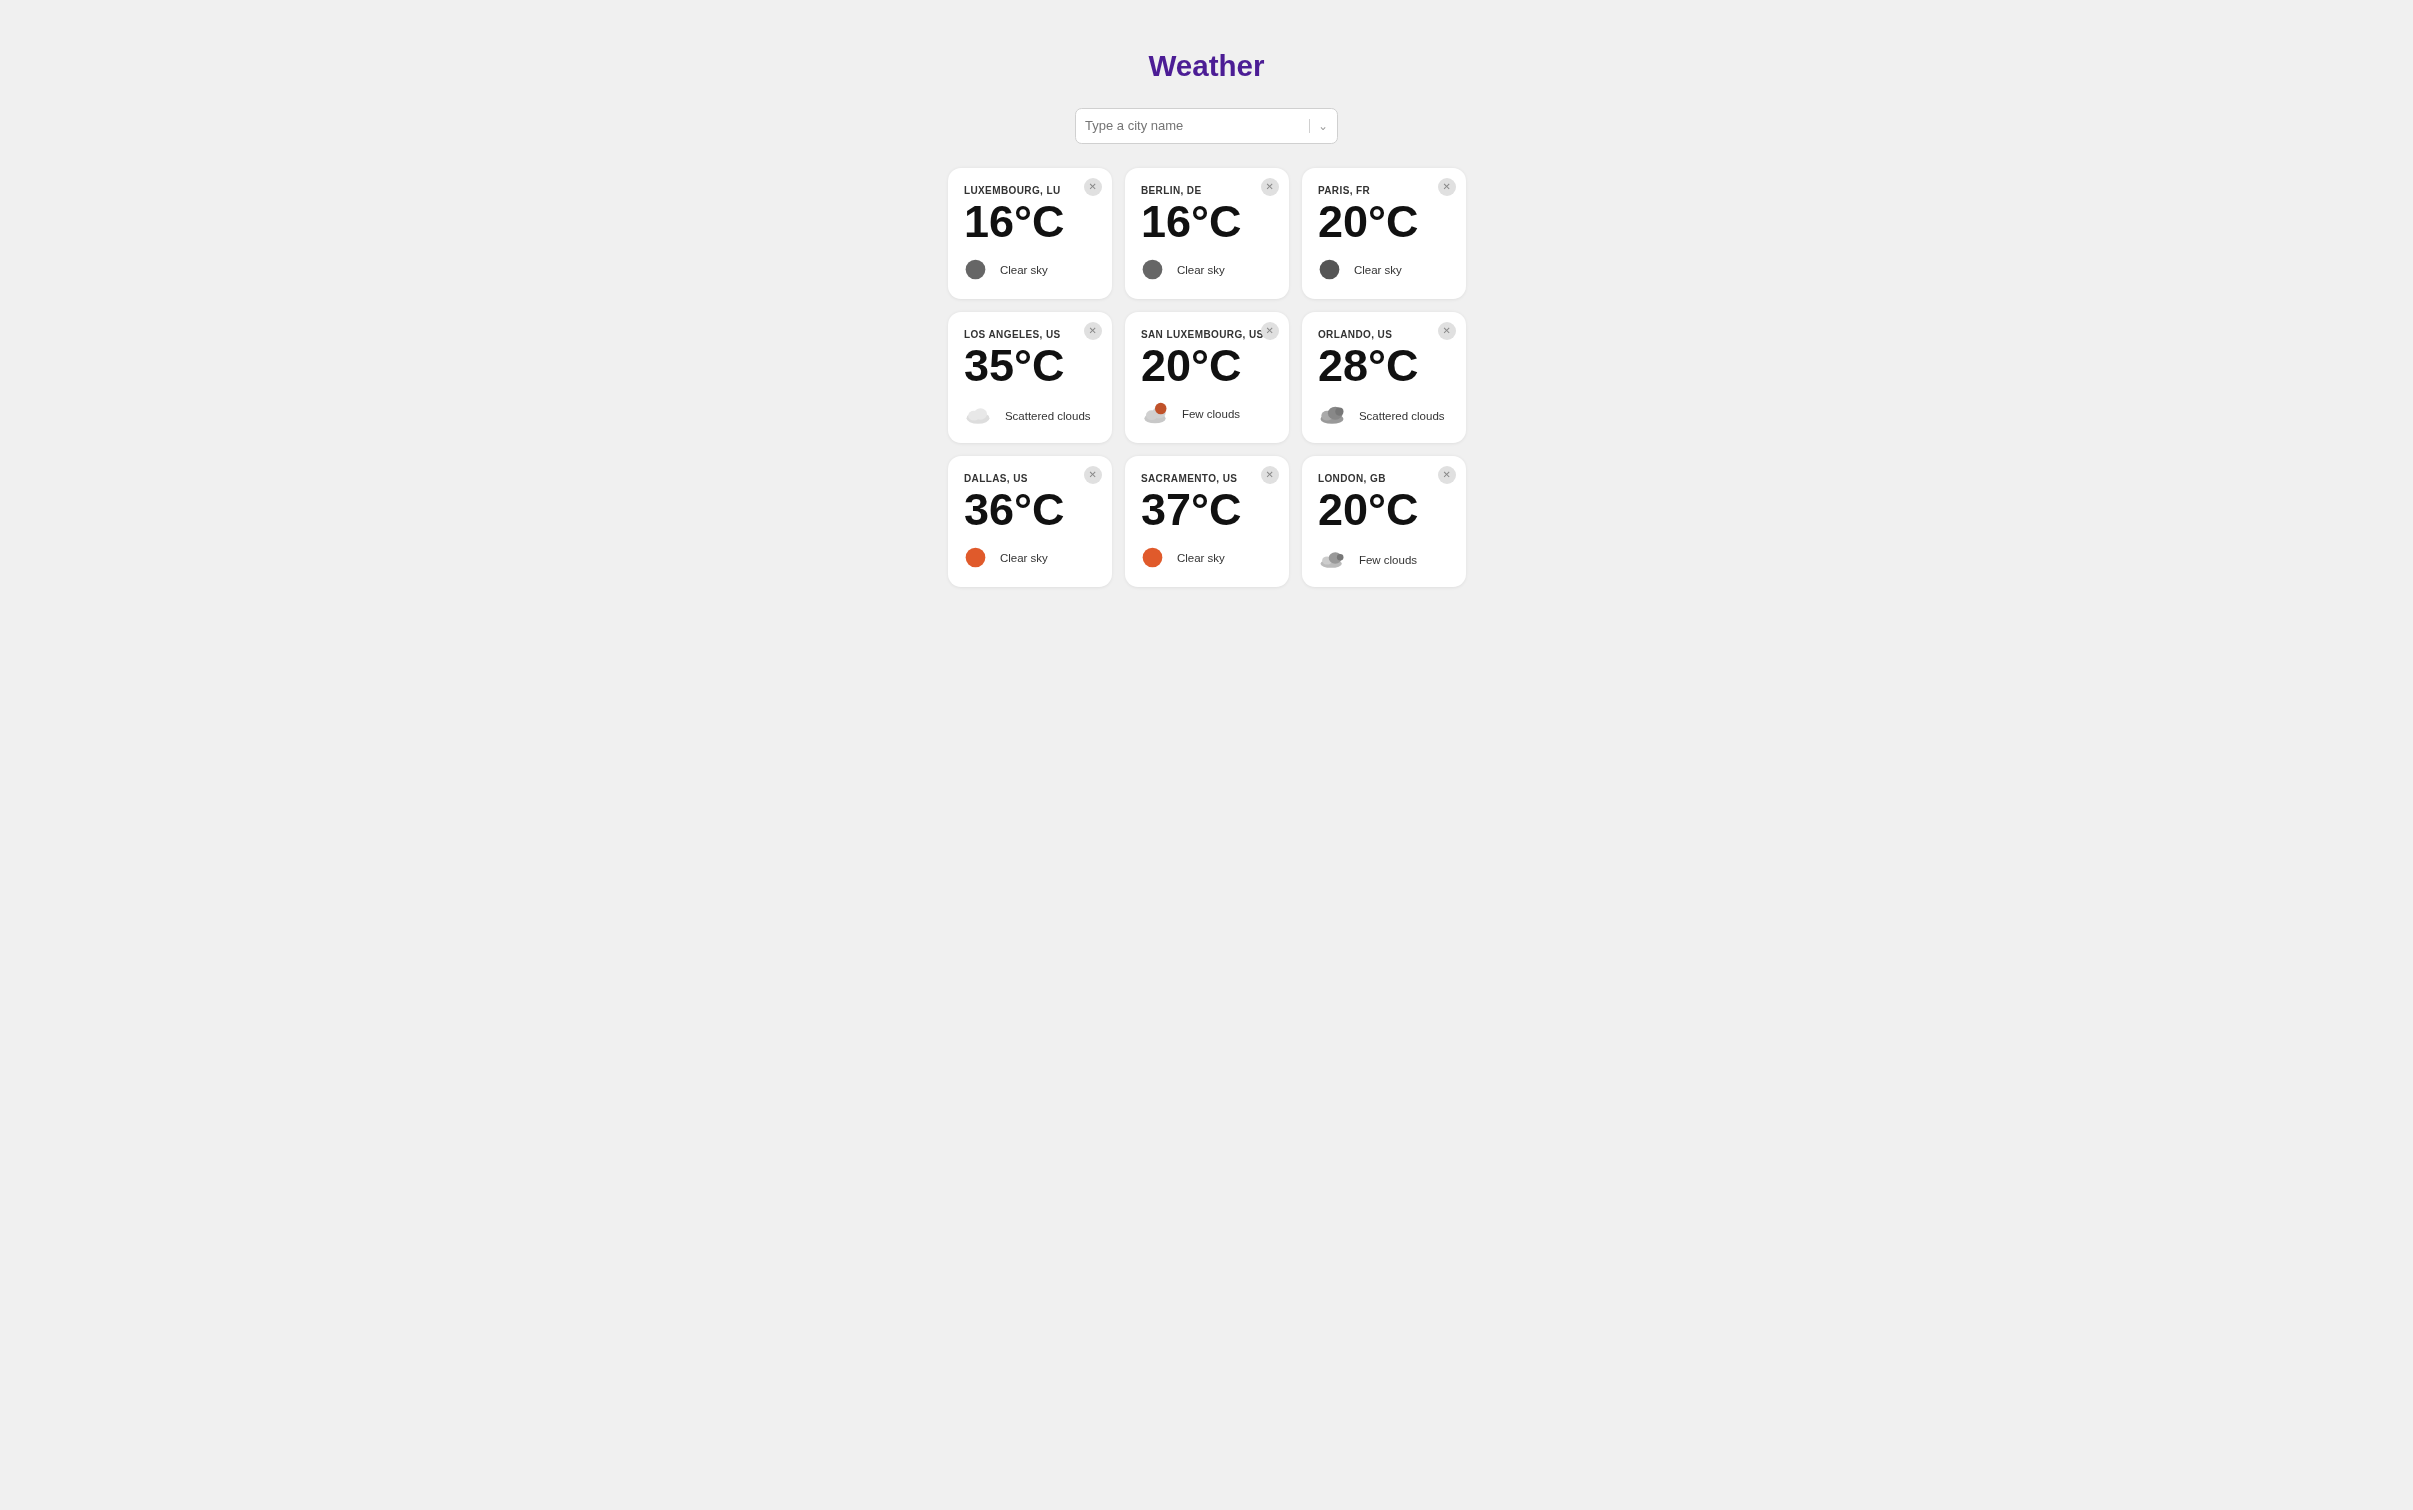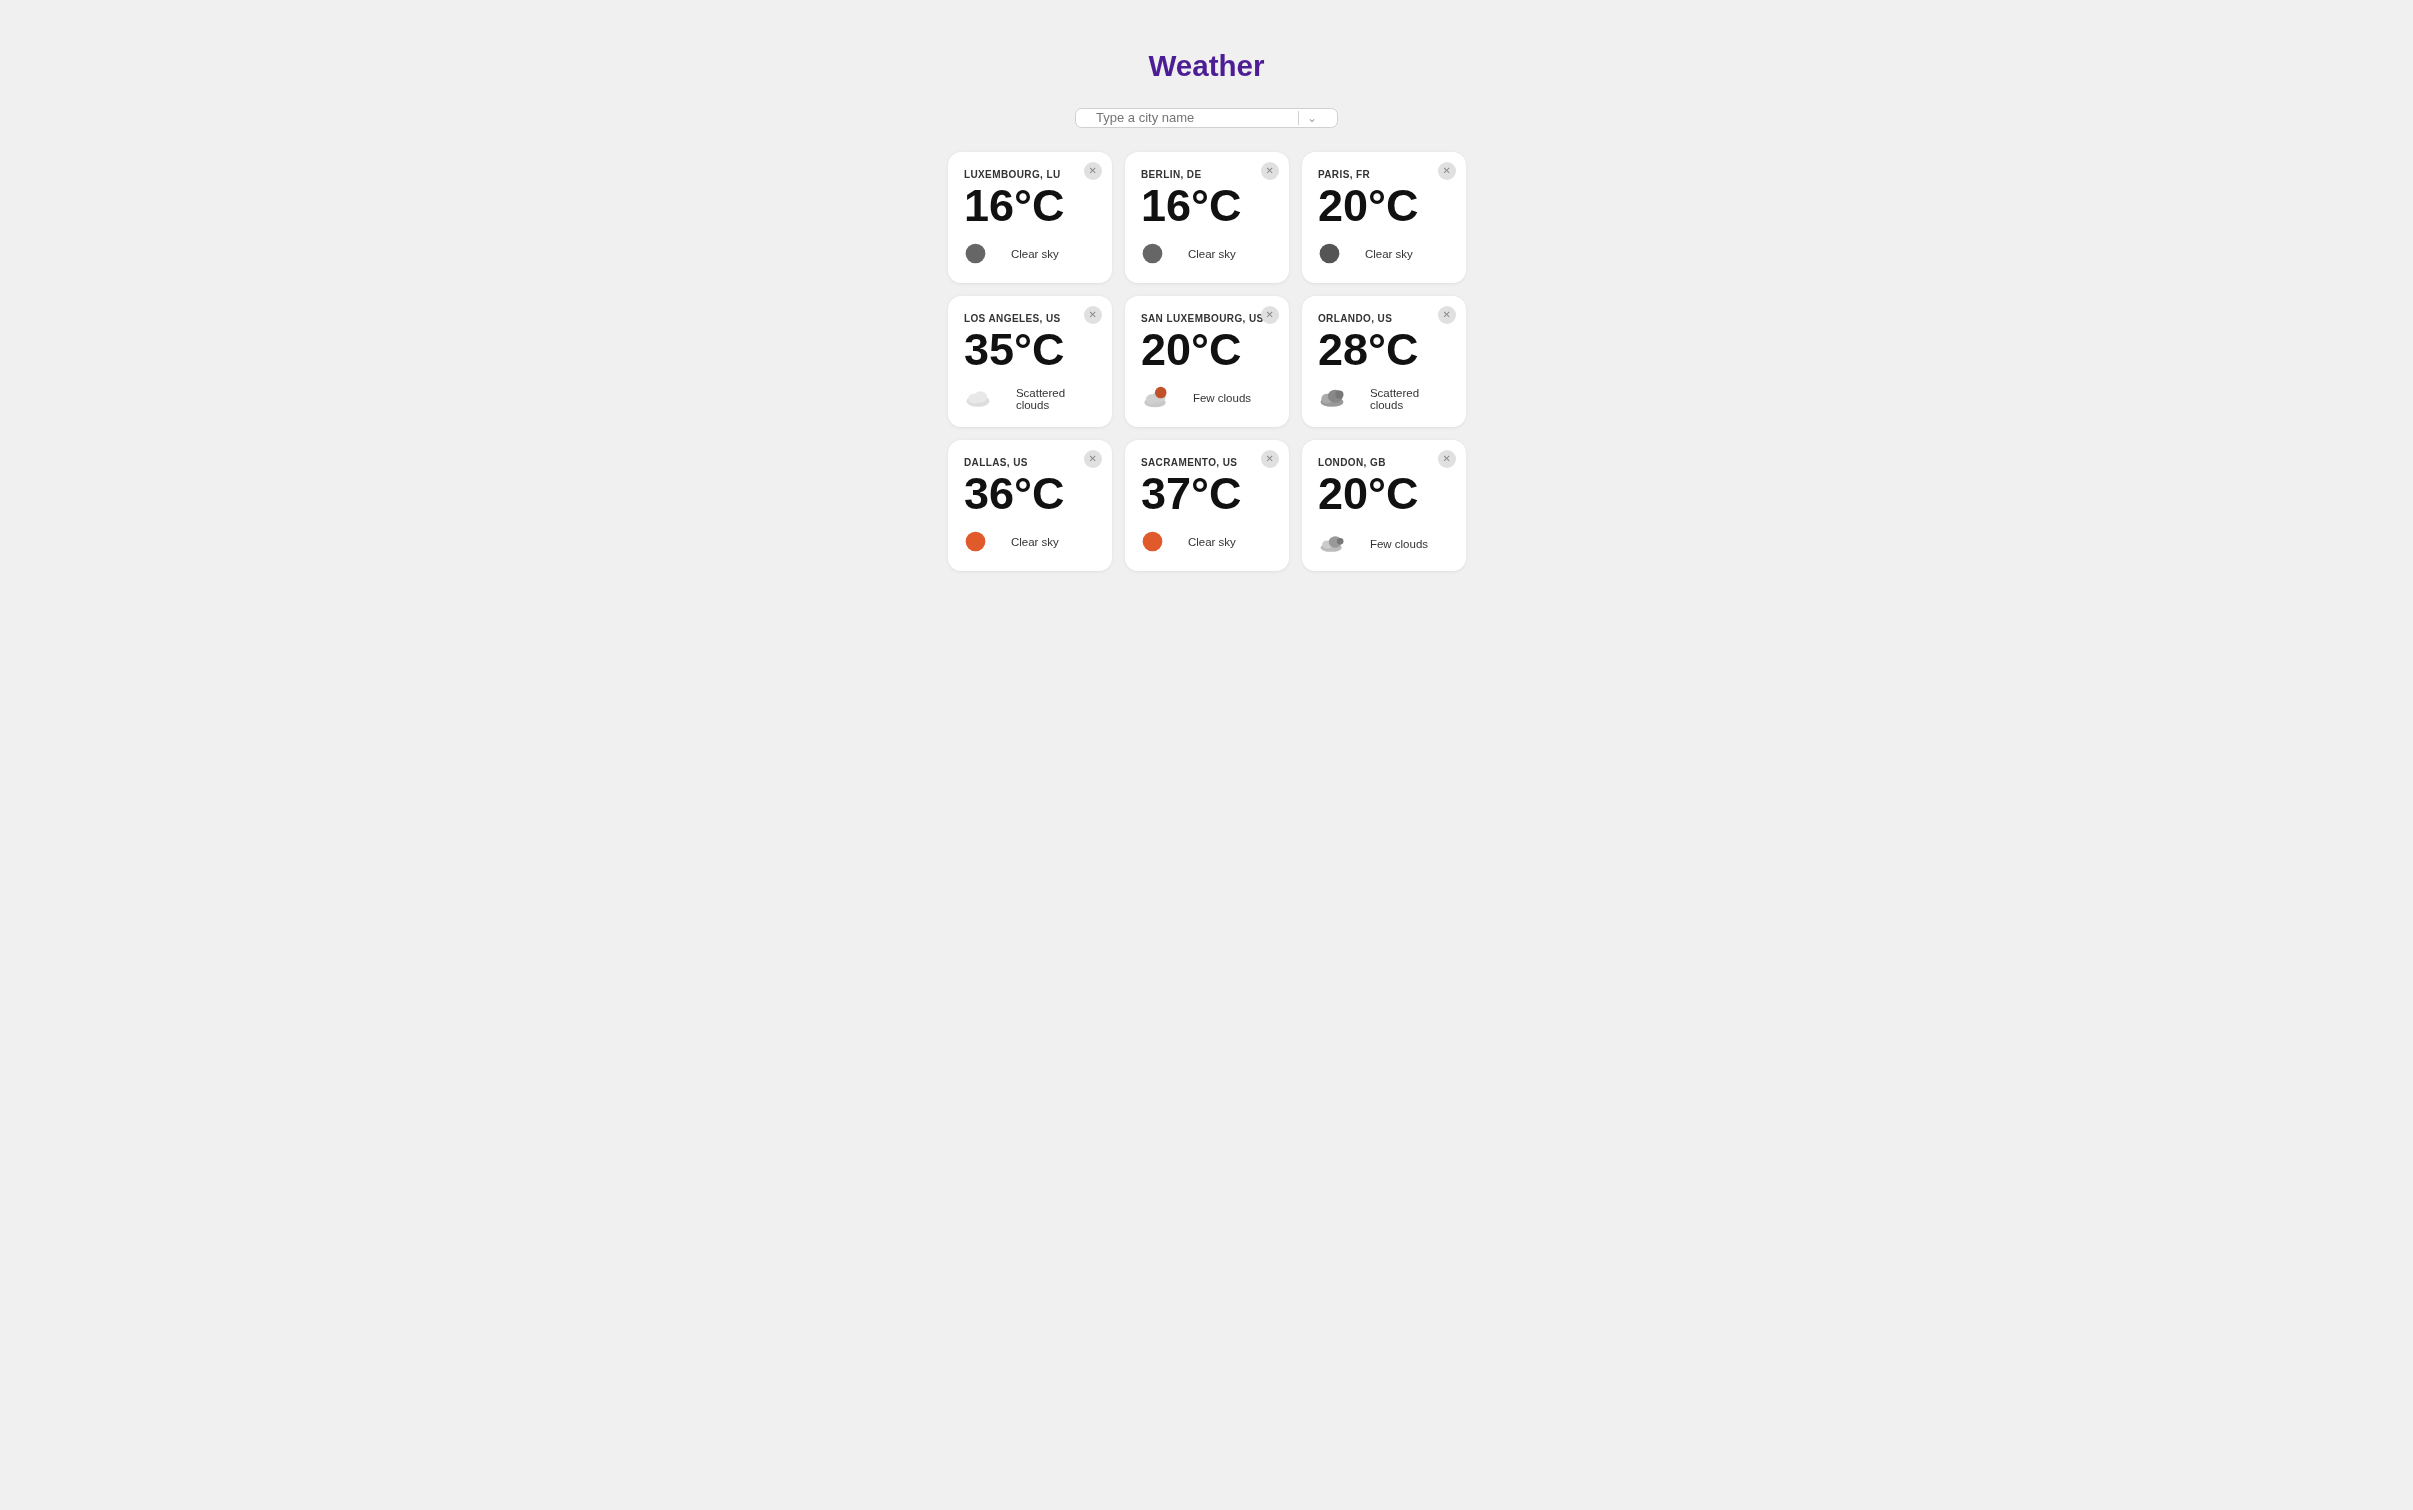--- a/index.html
+++ b/index.html
@@ -17,23 +17,23 @@
       font-weight: 700;
       color: #4c1d95;
       margin-bottom: 24.6px;
     }
     .search-wrapper {
       display: flex;
       align-items: center;
       background: #fff;
       border: 0.8px solid #d0d0d0;
       border-radius: 6.6px;
-      padding: 0 20px;
+      padding: 0 9px;
       width: 263px;
-      height: 20px;
+      height: 36px;
       margin-bottom: 24.6px;
     }
     .search-input {
       flex: 1;
       border: none;
       outline: none;
       font-size: 13px;
       color: #999;
       background: transparent;
     }
@@ -88,21 +88,21 @@
     .card-temp {
       font-size: 45px;
       font-weight: 900;
       color: #111;
       line-height: 1;
       margin-bottom: 13px;
     }
     .card-weather {
       display: flex;
       align-items: center;
-      gap: 24px;
+      gap: 13px;
       font-size: 11.5px;
       color: #333;
     }
     
   </style>
 </head>
 <body>
 
 <h1 class="page-title">Weather</h1>
 

